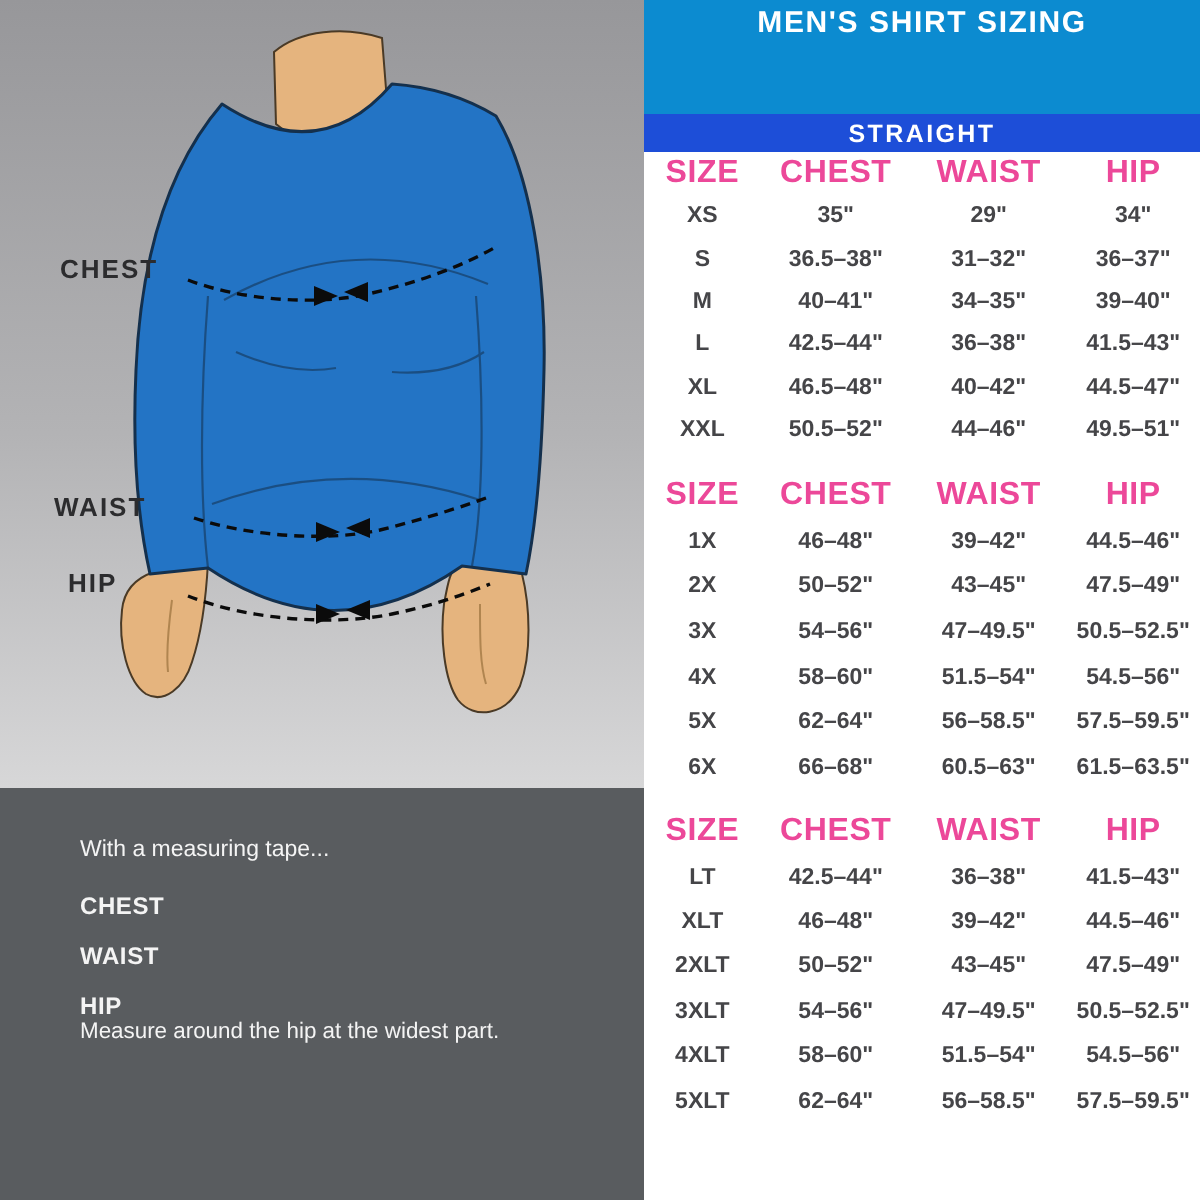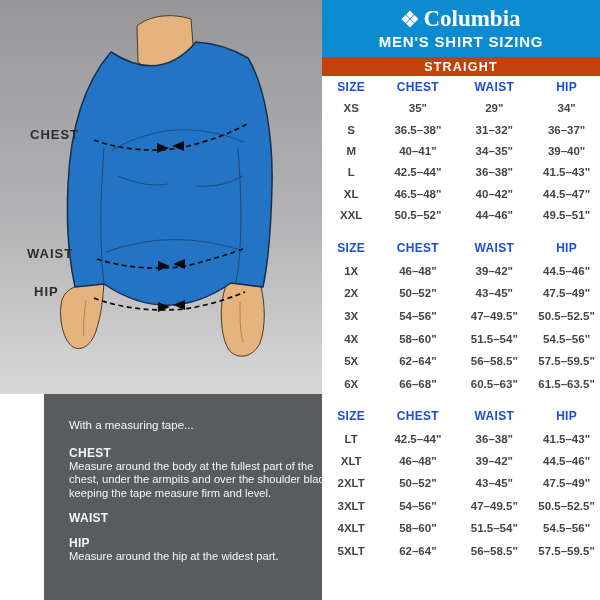--- a/index.html
+++ b/index.html
@@ -16,51 +16,50 @@
   .measure-label {
     position:absolute; color:#2c2c2e; font-size:13px; font-weight:bold;
     letter-spacing:1px;
   }
   .lbl-chest { left:30px; top:127px; }
   .lbl-waist { left:27px; top:246px; }
   .lbl-hip   { left:34px; top:284px; }
 
   .instructions {
     width:322px; height:206px; background:#595c5f; color:#f4f4f4;
-    padding:25px 24px 0 25px;
-    margin-left:44px;
+    padding:25px 24px 0 40px;
   }
   .intro { font-size:11.5px; margin-bottom:15px; }
   .instr-block { margin-bottom:11px; }
   .instr-heading { font-size:12px; font-weight:bold; letter-spacing:.3px; }
   .instr-text { font-size:11.2px; line-height:1.2; max-width:286px; }
 
   
   .right { width:278px; height:600px; background:#fff; display:flex; flex-direction:column; }
   .bluehead { height:57px; background:#0c8bd0; display:flex; flex-direction:column; align-items:center; }
   .brandrow { display:flex; align-items:center; gap:4px; margin-top:7px; }
   .wordmark {
     color:#fff; font-family:"Liberation Serif", serif; font-weight:bold;
     font-size:23px; line-height:1;
   }
   .title { color:#fff; font-weight:bold; font-size:15px; letter-spacing:.8px; margin-top:3px;text-align:center; }
 
   .section-bar {
-    height:19px; background:#c2410c; color:#fff; font-weight:bold;
+    height:19px; background:#1d4ed8; color:#fff; font-weight:bold;
     font-size:12.5px; letter-spacing:1.2px; display:flex;
     align-items:center; justify-content:center; flex:none;
   }
   .tgrid {
     display:grid; grid-template-columns:21% 27% 28% 24%;
     grid-auto-rows:1fr; align-items:center; justify-items:center;
     background:#fff; flex:none;
   }
   .t1 { height:150px; } .t2 { height:158px; } .t3 { height:157px; }
   .gap1 { height:11px; } .gap2 { height:10px; }
-  .th { font-size:12px; font-weight:bold; color:#1d4ed8; letter-spacing:.3px; }
+  .th { font-size:16px; font-weight:bold; color:#ec4899; letter-spacing:.3px; }
   .td { font-size:11.5px; font-weight:bold; color:#454548; }
 </style>
 </head>
 <body>
 
 <div class="left">
 
   <div class="figure-panel">
     <svg width="322" height="394" viewBox="0 0 322 394">
 
@@ -98,46 +97,34 @@
     </svg>
     <div class="measure-label lbl-chest">CHEST</div>
     <div class="measure-label lbl-waist">WAIST</div>
     <div class="measure-label lbl-hip">HIP</div>
   </div>
 
   <div class="instructions">
     <div class="intro">With a measuring tape...</div>
     <div class="instr-block">
       <div class="instr-heading">CHEST</div>
-      <div class="instr-text">Measure around the body at the fullest part of the chest, under the armpits and over the shoulder blades, keeping the tape measure firm and level.</div>
     </div>
     <div class="instr-block">
       <div class="instr-heading">WAIST</div>
     </div>
     <div class="instr-block">
       <div class="instr-heading">HIP</div>
       <div class="instr-text">Measure around the hip at the widest part.</div>
     </div>
   </div>
 </div>
 
 <div class="right">
 
   <div class="bluehead">
-    <div class="brandrow">
-      <svg width="18" height="18" viewBox="0 0 20 20">
-        <g fill="#ffffff">
-          <polygon points="10,0.6 14.4,5 10,9.4 5.6,5"></polygon>
-          <polygon points="10.6,10 15,5.6 19.4,10 15,14.4"></polygon>
-          <polygon points="10,10.6 14.4,15 10,19.4 5.6,15"></polygon>
-          <polygon points="0.6,10 5,5.6 9.4,10 5,14.4"></polygon>
-        </g>
-      </svg>
-      <span class="wordmark">Columbia</span>
-    </div>
     <div class="title">MEN'S SHIRT SIZING</div>
   </div>
 
   <div class="section-bar">STRAIGHT</div>
   <div class="tgrid t1">
       <div class="th">SIZE</div>
       <div class="th">CHEST</div>
       <div class="th">WAIST</div>
       <div class="th">HIP</div>
       <div class="td">XS</div>

